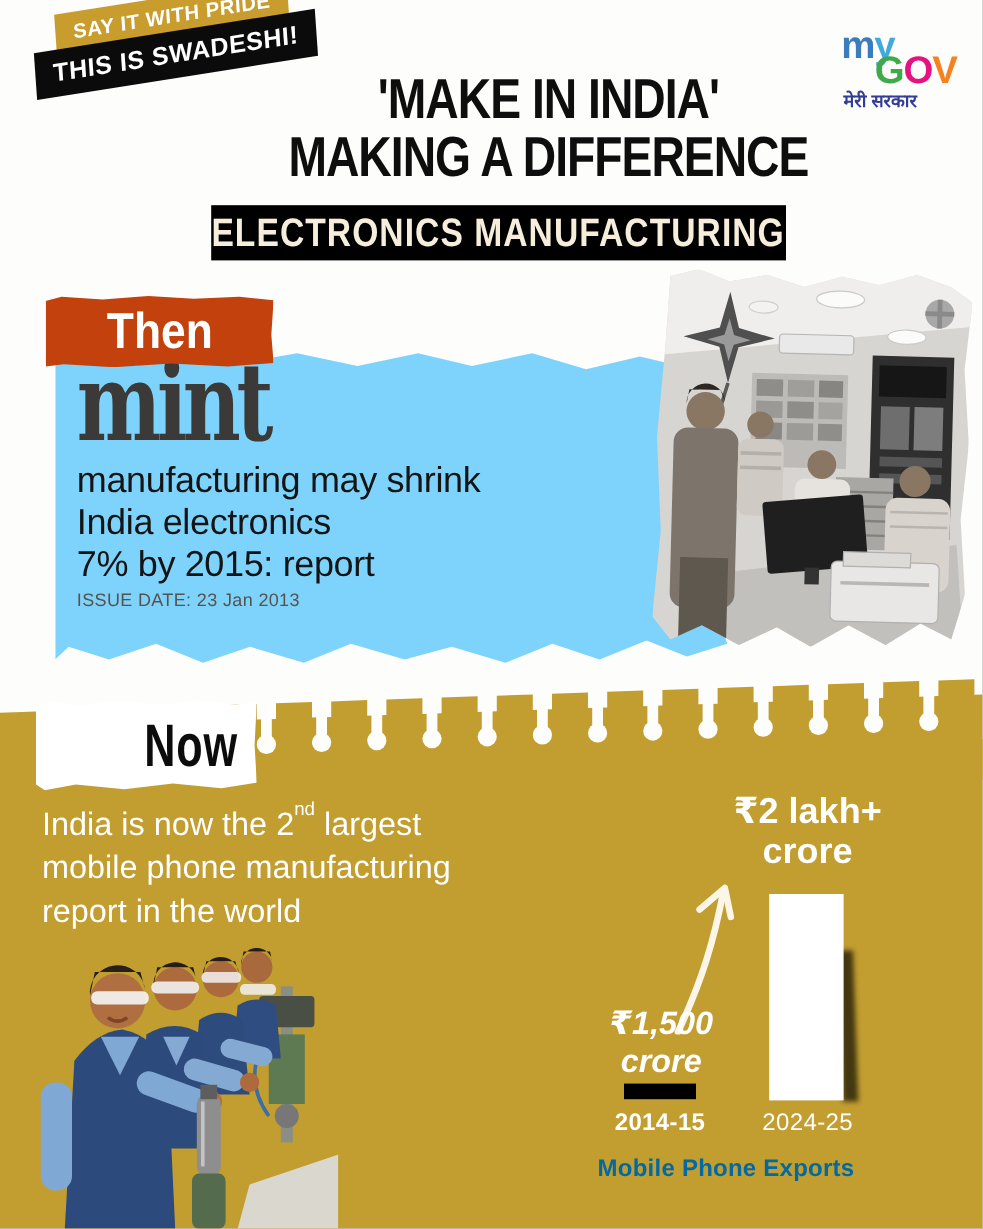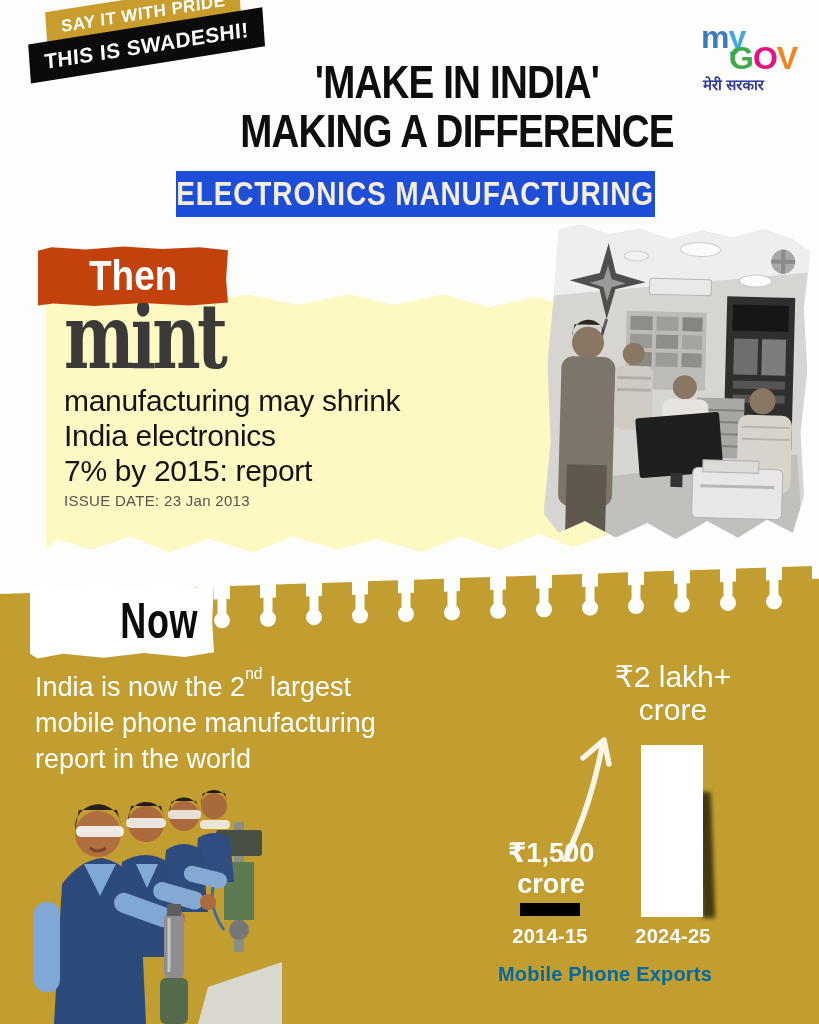--- a/index.html
+++ b/index.html
@@ -16,52 +16,52 @@
   
   .logo{position:absolute;right:14px;top:24px;width:104px;z-index:4;line-height:.85;}
   .logo-row1{font-size:32px;font-weight:700;letter-spacing:-1px;}
   .logo-row2{margin-left:28px;margin-top:-6px;font-size:32px;font-weight:700;letter-spacing:-1px;}
   .logo-tagline{margin-top:7px;margin-left:2px;font-size:15px;font-weight:700;color:#333d96;white-space:nowrap;}
   .lg-m{color:#3b7bbf}.lg-y{color:#41a9e0}.lg-g{color:#3faa4a}.lg-o{color:#e5137f}.lg-v{color:#f58220}
   
   .title{position:absolute;left:95px;right:0;top:58px;text-align:center;color:#0e0e0e;z-index:3;}
   .title-line{display:block;font-size:47px;font-weight:700;line-height:1.04;letter-spacing:-1px;transform:scaleX(.82);transform-origin:center;white-space:nowrap;}
   
-  .banner{position:absolute;left:176px;top:171px;width:479px;height:46px;background:#1d4ed8;display:flex;align-items:center;justify-content:center;z-index:3;}
+  .banner{position:absolute;left:176px;top:171px;width:479px;height:46px;background:#000000;display:flex;align-items:center;justify-content:center;z-index:3;}
   .banner span{font-size:33px;font-weight:700;color:#f6eedb;letter-spacing:1px;transform:scaleX(.85);white-space:nowrap;}
   
   .then-label{position:absolute;left:38px;top:246px;width:190px;height:60px;background:#c2410c;display:flex;align-items:center;justify-content:center;z-index:2;
     clip-path:polygon(0% 8%,7% 2%,25% 6%,45% 1%,65% 5%,85% 2%,100% 7%,99% 55%,100% 94%,80% 99%,55% 95%,30% 100%,8% 96%,0% 99%);}
   .then-label span{font-size:42px;font-weight:700;color:#fff;transform:scaleX(.88);letter-spacing:0;}
-  .paper{position:absolute;left:46px;top:289px;width:560px;height:266px;background:#fef9c3;z-index:1;
+  .paper{position:absolute;left:46px;top:289px;width:560px;height:266px;background:#7dd3fc;z-index:1;
     clip-path:polygon(0% 5%,5% 2%,12% 6%,20% 1%,28% 5%,36% 2%,45% 6%,54% 2%,62% 6%,71% 2%,79% 7%,87% 3%,95% 7%,100% 12%,99% 35%,100% 60%,98% 80%,100% 93%,94% 97%,88% 92%,81% 98%,74% 93%,67% 99%,59% 94%,52% 98%,44% 93%,37% 99%,29% 94%,22% 99%,15% 93%,8% 98%,2% 94%,0% 98%);}
   .mint{position:absolute;left:18px;top:2px;font-family:"DejaVu Serif","Liberation Serif",serif;font-weight:700;font-size:90px;line-height:1;letter-spacing:-5px;color:#3b3a38;transform:scaleX(.74);transform-origin:left top;}
   .headline{position:absolute;left:18px;top:94px;font-size:30px;line-height:1.17;color:#141414;letter-spacing:-.3px;}
   .issue{position:absolute;left:18px;top:203px;font-size:15px;color:#56534f;letter-spacing:.3px;}
   
   .shop{position:absolute;left:547px;top:227px;width:260px;height:312px;transform:rotate(1.5deg);z-index:2;
     clip-path:polygon(3% 2%,12% 0%,22% 3%,34% 1%,46% 4%,58% 1%,70% 3%,82% 0%,93% 3%,100% 7%,98% 25%,100% 45%,98% 65%,100% 85%,96% 97%,86% 93%,75% 99%,63% 94%,51% 100%,40% 95%,28% 100%,16% 95%,6% 99%,0% 93%,2% 70%,0% 45%,2% 20%);}
   
   #drip-border{position:absolute;left:0;top:546px;z-index:2;}
   .now-bg{position:absolute;left:0;top:616px;width:819px;height:408px;background:#c29d30;z-index:1;}
   
   .now-label{position:absolute;left:30px;top:582px;width:184px;height:78px;background:#fff;z-index:3;display:flex;align-items:center;justify-content:flex-end;
     clip-path:polygon(0% 10%,6% 3%,20% 8%,38% 2%,56% 7%,74% 2%,90% 7%,100% 3%,99% 50%,100% 90%,84% 96%,62% 91%,40% 97%,18% 92%,4% 98%,0% 92%);}
   .now-label span{font-size:50px;font-weight:700;color:#0c0c0c;transform:scaleX(.72);letter-spacing:1px;}
   .statement{position:absolute;left:35px;top:670px;color:#fff;font-size:27px;line-height:1.33;z-index:3;}
   .statement sup{font-size:.58em;position:relative;top:-.45em;}
   .rise-label{position:absolute;left:452px;top:729px;width:120px;text-align:center;color:#f4ecd2;font-size:34px;line-height:.95;z-index:3;}
   .arrow-svg{position:absolute;left:545px;top:712px;z-index:3;}
-  .val-new{position:absolute;left:598px;top:660px;width:150px;text-align:center;color:#fff;font-weight:400;font-size:30px;line-height:1.1;z-index:3;}
-  .val-old{position:absolute;left:506px;top:838px;width:90px;text-align:center;color:#fff;font-weight:700;font-size:27px;line-height:1.16;z-index:3;}
+  .val-new{position:absolute;left:598px;top:660px;width:150px;text-align:center;color:#fff;font-weight:700;font-size:30px;line-height:1.1;z-index:3;}
+  .val-old{position:absolute;left:506px;top:838px;width:90px;text-align:center;color:#fff;font-weight:700;font-size:27px;line-height:1.16;z-index:3;font-style:italic;}
   .bar-shadow{position:absolute;left:700px;top:792px;width:13px;height:126px;background:#241f08;opacity:.8;filter:blur(2px);transform:skewX(2deg);z-index:3;}
   .bar-new{position:absolute;left:641px;top:745px;width:62px;height:172px;background:#fff;z-index:3;}
   .bar-old{position:absolute;left:520px;top:903px;width:60px;height:13px;background:#000;z-index:3;}
   .year-old{position:absolute;left:500px;top:925px;width:100px;text-align:center;color:#fff;font-weight:700;font-size:20px;letter-spacing:.3px;z-index:3;}
-  .year-new{position:absolute;left:623px;top:925px;width:100px;text-align:center;color:#fff;font-weight:700;font-size:20px;letter-spacing:.3px;z-index:3;}
+  .year-new{position:absolute;left:623px;top:925px;width:100px;text-align:center;color:#fff;font-weight:400;font-size:20px;letter-spacing:.3px;z-index:3;}
   .chart-caption{position:absolute;left:470px;top:963px;width:270px;text-align:center;color:#0369a1;font-weight:700;font-size:20px;letter-spacing:.2px;z-index:3;}
   .women{position:absolute;left:18px;top:772px;z-index:3;}
 </style>
 </head>
 <body>
 
 <div class="poster">
 
   <div class="badge-group">
     <div><span class="badge badge-pride">SAY IT WITH PRIDE</span></div>

